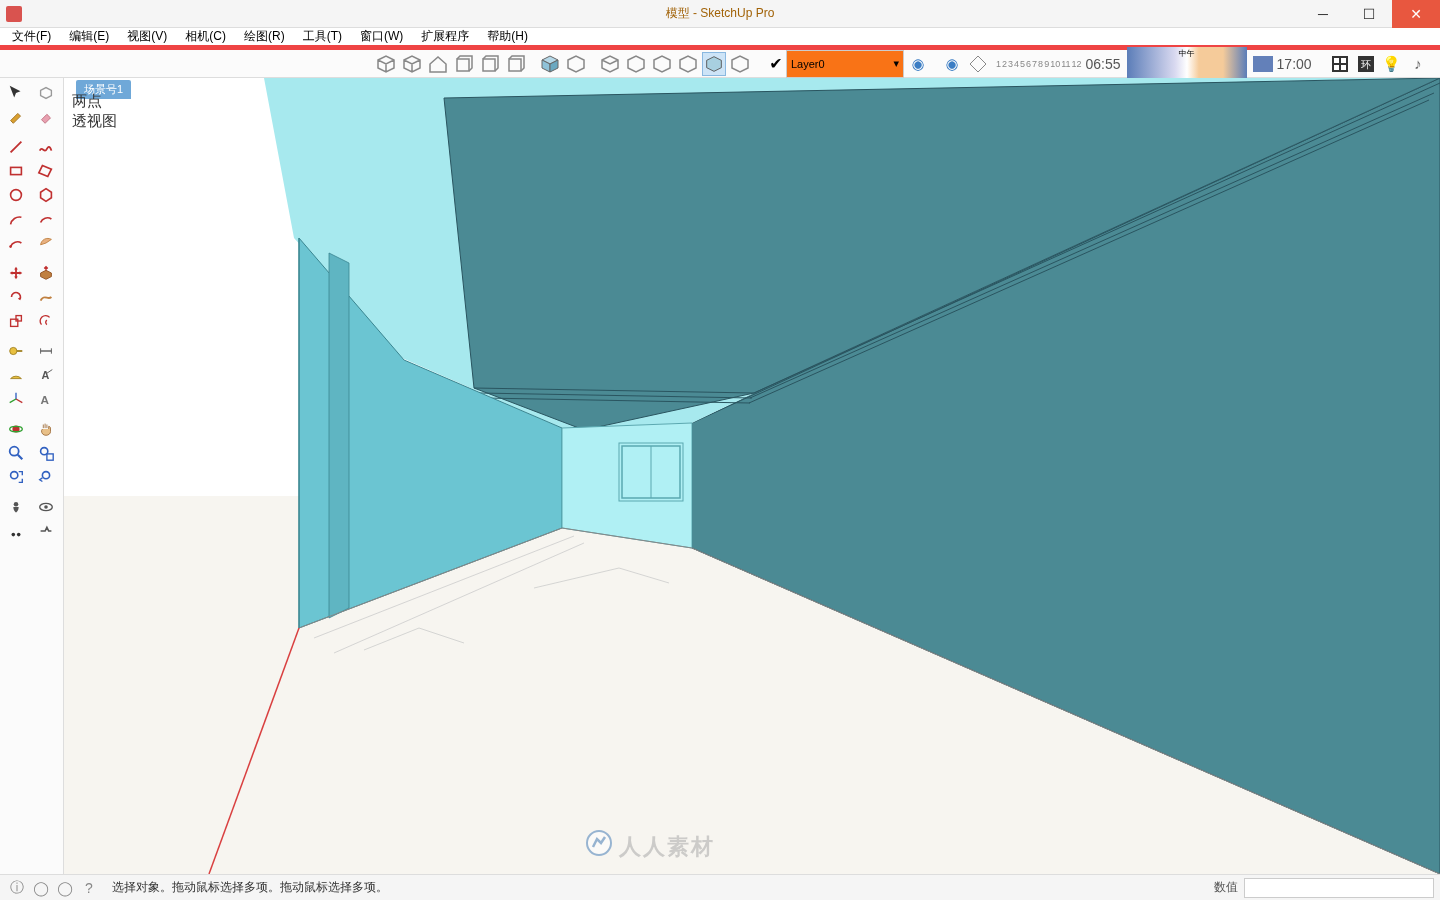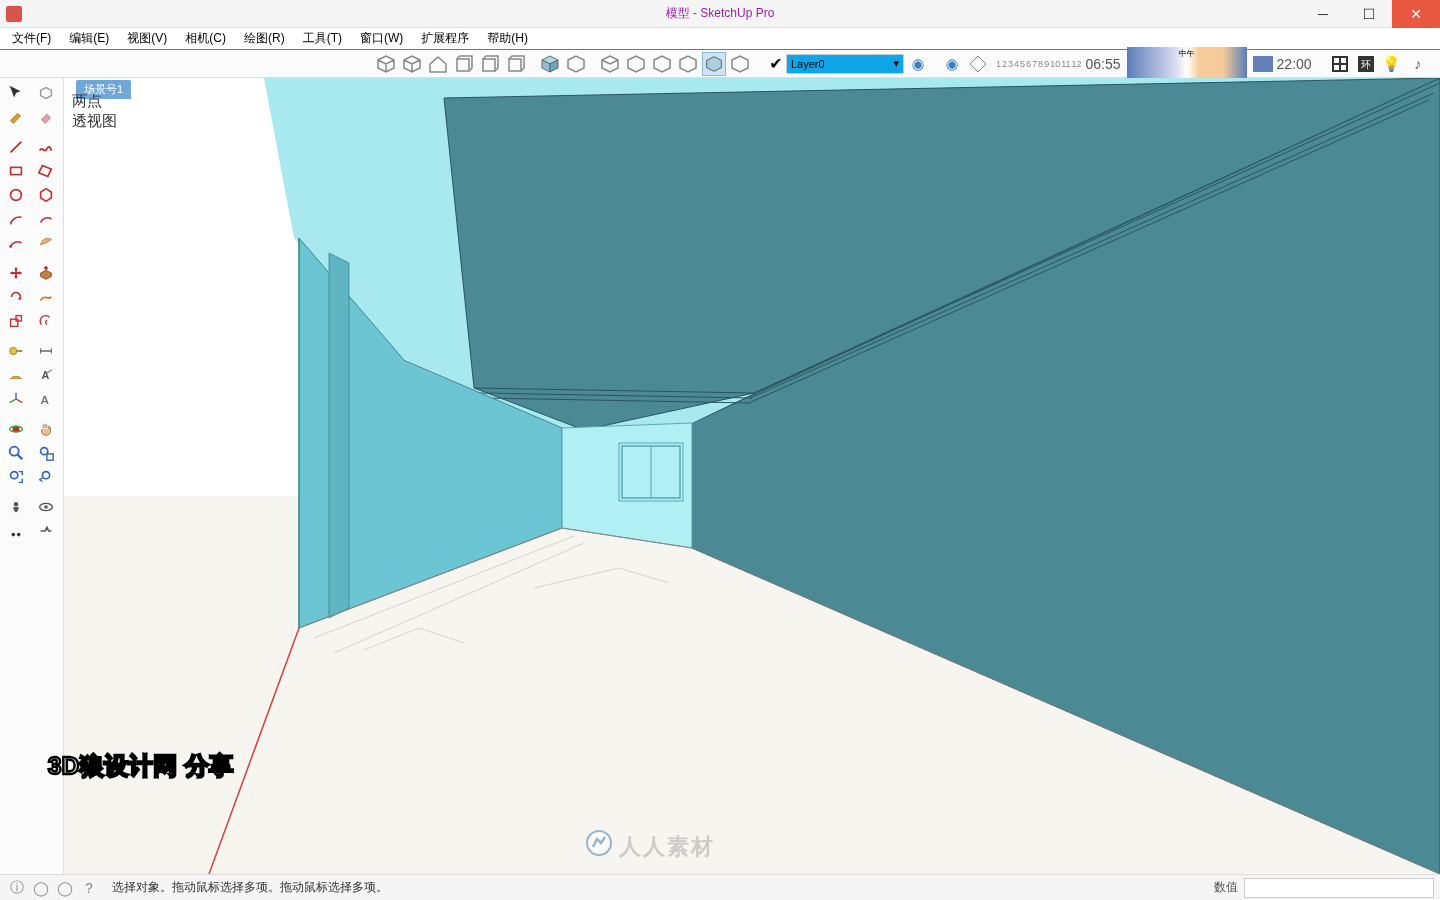--- a/index.html
+++ b/index.html
@@ -1,37 +1,37 @@
 <!DOCTYPE html>
 <html><head>
 <meta charset="utf-8">
 <style>
 * { margin: 0; padding: 0; box-sizing: border-box; font-family: "Microsoft YaHei", sans-serif; }
 body { width: 1440px; height: 900px; background: #f0f0f0; overflow: hidden; position: relative; }
 
 
 .titlebar { height: 28px; background: #f5f5f5; display: flex; align-items: center; position: relative; border-bottom: 1px solid #ddd; }
 .titlebar-icon { width: 16px; height: 16px; margin-left: 6px; background: #d9534f; border-radius: 2px; }
-.titlebar-title { position: absolute; left: 50%; transform: translateX(-50%); font-size: 12px; color: #a21caf; }
+.titlebar-title { position: absolute; left: 50%; transform: translateX(-50%); font-size: 12px; color: #a16207; }
 .win-controls { position: absolute; right: 0; display: flex; }
 .win-btn { width: 46px; height: 28px; display: flex; align-items: center; justify-content: center; font-size: 14px; color: #333; }
 .win-btn.close { background: #e8573f; color: #fff; width: 48px; }
 
 
-.menubar { height: 22px; background: #fff; display: flex; align-items: center; padding-left: 6px; font-size: 12px; gap: 6px; border-bottom: 1px solid #ef4444; }
+.menubar { height: 22px; background: #fff; display: flex; align-items: center; padding-left: 6px; font-size: 12px; gap: 6px; border-bottom: 5px solid #ef4444; }
 .menu-item { padding: 0 6px; cursor: pointer; }
 
 
 .toolbar { height: 28px; background: #fbfbfb; display: flex; align-items: center; padding: 0 4px; border-bottom: 1px solid #ddd; gap: 2px; }
 .tool-spacer { flex: 0 0 368px; }
 .tool-icon { width: 24px; height: 24px; display: flex; align-items: center; justify-content: center; font-size: 15px; color: #666; cursor: pointer; }
 .tool-icon.active { background: #cde4f7; border: 1px solid #8ab8e0; }
 .tool-sep { width: 6px; }
 .layer-check { width: 16px; height: 16px; display:flex; align-items:center; justify-content:center; margin-left: 6px; }
-.layer-select { width: 118px; height: 20px; font-size: 11px; border: 1px solid #ccc; background:#0ea5e9; padding-left:4px; display:flex; align-items:center; justify-content:space-between; padding-right:4px;}
+.layer-select { width: 118px; height: 28px; font-size: 11px; border: 1px solid #ccc; background:#f97316; padding-left:4px; display:flex; align-items:center; justify-content:space-between; padding-right:4px;}
 .shadow-nums { display: flex; gap: 1px; font-size: 9px; margin-left: 4px; }
 .shadow-nums span { color: #888; }
 .time-gradient-1 { width: 120px; height: 33px; background: linear-gradient(90deg, #5b7db8 0%, #d9d9f0 40%, #fff 50%, #f5cb9a 60%, #f5cb9a 80%, #5b7db8 100%); position:relative; margin-left:4px;}
 .time-gradient-2 { width: 20px; height: 16px; background: #6380b9; margin-left:4px;}
 .time-label { font-size: 14px; color: #555; margin-left:2px;}
 .right-tools { margin-left: auto; display: flex; gap: 2px; padding-right: 6px;}
 
 
 .toolbox { position: absolute; left: 0; top: 78px; width: 64px; bottom: 26px; background: #fbfbfb; border-right: 1px solid #ddd; padding: 4px 2px; }
 .tool-row { display: flex; gap: 2px; margin-bottom: 2px; }
@@ -190,21 +190,21 @@
       <span>9</span>
       <span>10</span>
       <span>11</span>
       <span>12</span>
   </div>
   <span class="time-label">06:55</span>
   <div class="time-gradient-1">
       <span style="position:absolute;left:50%;top:1px;font-size:8px;transform:translateX(-50%);">中午</span>
     </div>
   <div class="time-gradient-2"></div>
-  <span class="time-label">22:00</span>
+  <span class="time-label">17:00</span>
   <div class="right-tools">
     <div class="tool-icon">
         <svg viewBox="0 0 24 24">
           <rect x="4" y="4" width="16" height="16" fill="#333"></rect>
           <rect x="6" y="6" width="5" height="5" fill="#fff"></rect>
           <rect x="13" y="6" width="5" height="5" fill="#fff"></rect>
           <rect x="6" y="13" width="5" height="5" fill="#fff"></rect>
           <rect x="13" y="13" width="5" height="5" fill="#fff"></rect>
         </svg>
       </div>
@@ -501,21 +501,20 @@
       </div>
     <div class="tool-cell">
         <svg viewBox="0 0 20 20">
           <path d="M4 10h5l2-4 2 4h3" fill="none" stroke="#555" stroke-width="1.8"></path>
         </svg>
       </div>
   </div>
 </div>
 
 <div class="wm1">
-  <div class="outlined" style="font-size:24px;">3D狼设计网 分享</div>
 </div>
 <div class="wm2">
   <svg width="28" height="28" viewBox="0 0 28 28">
       <circle cx="14" cy="14" r="12" fill="#fff" stroke="#4a7fb8" stroke-width="2"></circle>
       <path d="M8 18l4-8 4 4 4-6" stroke="#4a7fb8" stroke-width="2.5" fill="none"></path>
     </svg>
   <span style="font-size:22px; color:#aaa; font-weight:bold; letter-spacing:2px;margin-top:8px;">人人素材</span>
 </div>
 
 <div class="statusbar">

